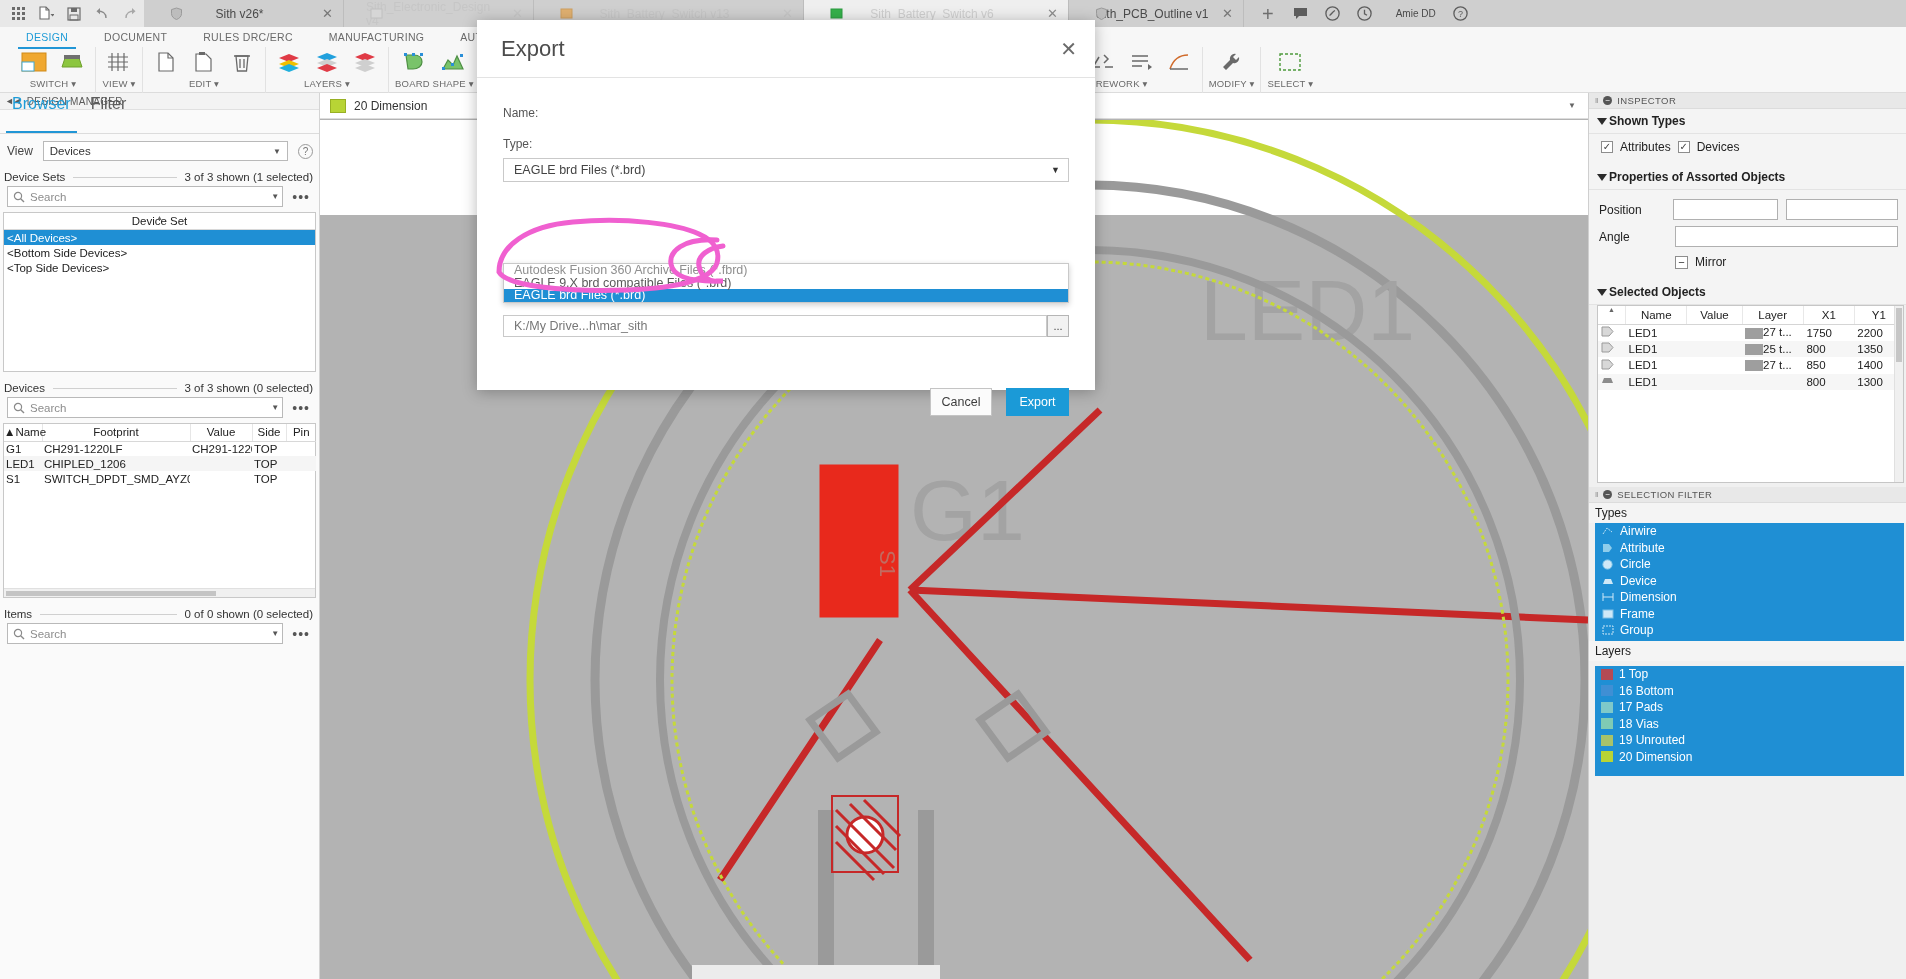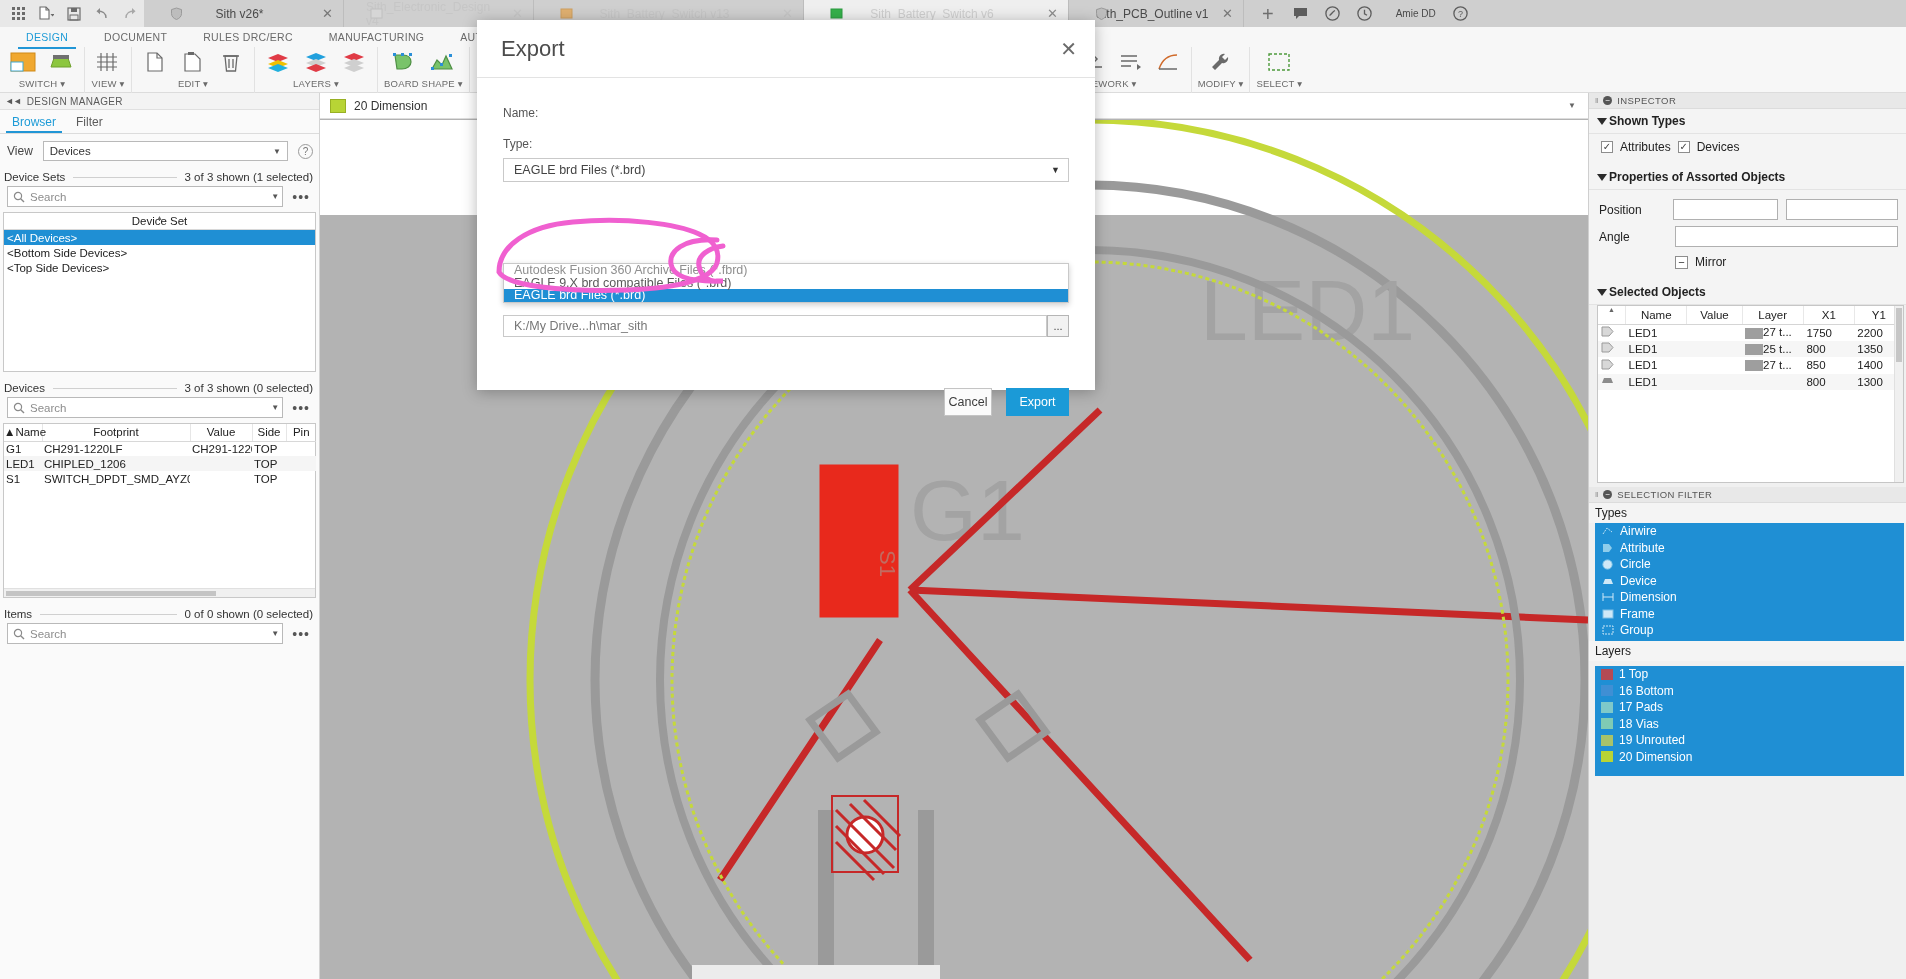--- a/index.html
+++ b/index.html
@@ -38,34 +38,34 @@
   .tabend .plus { font-size:20px; color:#6e6e6e; padding:0 10px; line-height:1; }
   .tabend .ric { width:30px; height:27px; display:flex; align-items:center; justify-content:center; color:#5d5d5d; }
   .tabend .uname { font-size:10px; color:#4a4a4a; margin:0 8px 0 14px; }
 
   
   .ribbon { position:absolute; top:27px; left:0; width:1906px; height:66px; background:#f7f7f7; border-bottom:1px solid #dcdcdc; }
   .ribtabs { display:flex; align-items:center; height:20px; padding-left:8px; }
   .ribtab { font-size:10.5px; letter-spacing:.3px; color:#6a6a6a; padding:0 18px; height:20px; line-height:20px; position:relative; white-space:nowrap;}
   .ribtab.active { color:#1d9bd7; }
   .ribtab.active:after { content:""; position:absolute; left:10px; right:10px; bottom:-2px; height:2px; background:#2196d6; }
-  .ribbody { display:flex; align-items:flex-start; height:46px; padding-left:0; }
+  .ribbody { display:flex; align-items:flex-start; height:46px; padding-left:11px; }
   .rgroup { display:flex; flex-direction:column; align-items:center; padding:0 6px; border-right:1px solid #e2e2e2; height:46px; }
   .rrow { display:flex; align-items:center; gap:4px; height:30px; }
   .rlabel { font-size:9.5px; color:#6a6a6a; letter-spacing:.2px; height:14px; line-height:13px; white-space:nowrap; }
   .ritem { width:34px; height:30px; display:flex; align-items:center; justify-content:center; }
   .nob { border-right:none !important; }
 
   
   .leftpanel { position:absolute; top:93px; left:0; width:320px; bottom:0; background:#fafafa; border-right:1px solid #d4d4d4; }
   .lp-head { height:17px; display:flex; align-items:center; gap:6px; padding-left:5px; background:#f3f3f3; border-bottom:1px solid #e0e0e0; }
   .lp-head .arrows { color:#5a5a5a; font-size:9px; letter-spacing:-1px; }
   .lp-head .ttl { font-size:10px; color:#5a5a5a; letter-spacing:.3px; }
   .lp-tabs { height:24px; display:flex; align-items:flex-end; border-bottom:1px solid #dcdcdc; padding-left:6px; }
-  .lp-tab { font-size:12px; color:#5b5b5b; padding:0 14px 4px 6px; position:relative; }
+  .lp-tab { font-size:16px; color:#5b5b5b; padding:0 14px 20px 6px; position:relative; }
   .lp-tab.active { color:#1d9bd7; }
   .lp-tab.active:after { content:""; position:absolute; left:0; right:8px; bottom:0; height:2px; background:#2196d6; }
   .lp-row-view { display:flex; align-items:center; gap:10px; padding:7px 6px 6px 7px; }
   .lp-row-view .lbl { font-size:12px; color:#444; }
   .selectbox {
     flex:1; height:20px; border:1px solid #b9b9b9; background:#fff; display:flex; align-items:center;
     padding:0 2px 0 6px; font-size:11.5px; color:#333; justify-content:space-between;
   }
   .selectbox .carat { font-size:8px; color:#555; padding-right:4px; }
   .helpq { width:15px; height:15px; border:1px solid #9a9a9a; border-radius:50%; color:#777; font-size:10px; display:flex; align-items:center; justify-content:center; }
@@ -145,21 +145,21 @@
   .fselect { width:566px; height:24px; border:1px solid #c9c9c9; background:#fff; display:flex; align-items:center; justify-content:space-between; padding:0 8px 0 10px; font-size:12.5px; color:#444; }
   .fselect .carat { font-size:9px; color:#333; }
   .ddlist { position:absolute; left:26px; top:185px; width:566px; background:#fff; border:1px solid #c9c9c9; box-shadow:0 2px 6px rgba(0,0,0,.2); }
   .ddopt { height:12.5px; font-size:12.5px; color:#5a5a5a; padding-left:10px; line-height:12.5px; white-space:nowrap; }
   .ddopt.sel { background:#1f8fd4; color:#fff; }
   .ddopt.dim { color:#8f8f8f; }
   .folderrow { position:absolute; left:26px; top:237px; width:566px; height:22px; display:flex; align-items:center; }
   .folderinput { flex:1; height:22px; border:1px solid #c9c9c9; background:#fff; font-size:12.5px; color:#777; display:flex; align-items:center; padding-left:10px; }
   .browsebtn { width:22px; height:22px; border:1px solid #b5b5b5; background:#f2f2f2; display:flex; align-items:center; justify-content:center; font-size:11px; color:#444; line-height:6px; }
   .dlg-actions { position:absolute; left:0; right:0; top:310px; display:flex; justify-content:flex-end; gap:14px; padding-right:26px; }
-  .btn-cancel { width:48px; height:28px; border:1px solid #c4c4c4; background:#fbfbfb; color:#3d3d3d; font-size:12.5px; display:flex; align-items:center; justify-content:center; }
+  .btn-cancel { width:62px; height:28px; border:1px solid #c4c4c4; background:#fbfbfb; color:#3d3d3d; font-size:12.5px; display:flex; align-items:center; justify-content:center; }
   .btn-export { width:63px; height:28px; background:#1b9ad7; color:#fff; font-size:12.5px; display:flex; align-items:center; justify-content:center; }
   .annot { position:absolute; left:477px; top:20px; width:640px; height:290px; pointer-events:none; }
 </style>
 </head>
 <body>
 
 <div class="app">
 
   <div class="tabstrip">
     <div class="quickbar">

